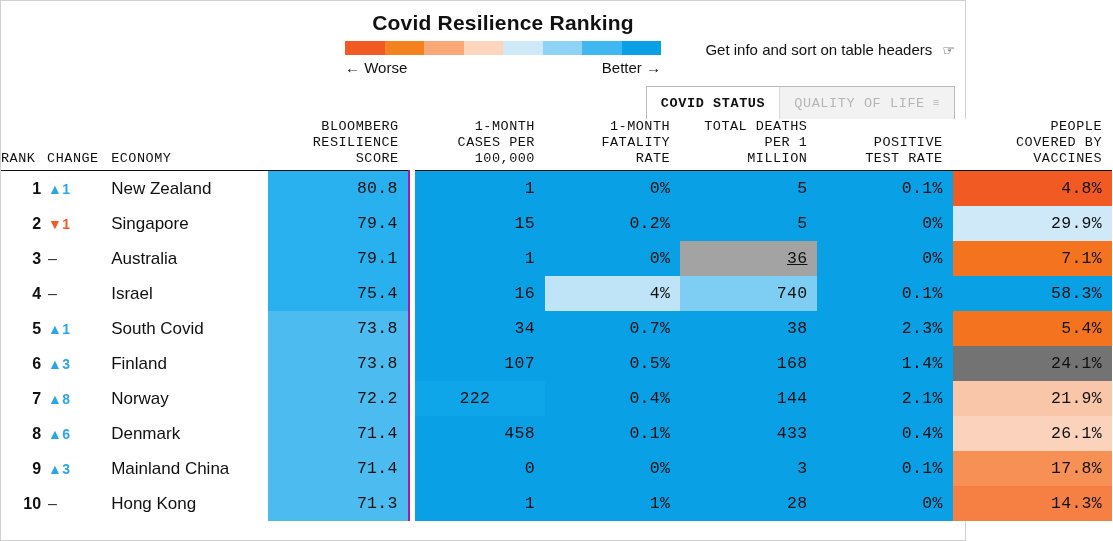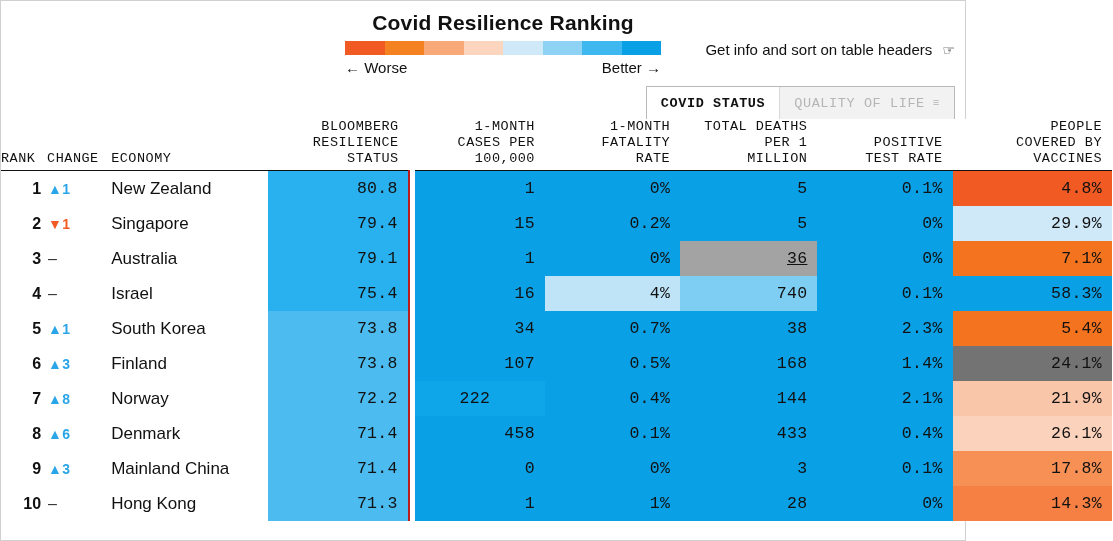--- a/index.html
+++ b/index.html
@@ -124,21 +124,21 @@
     font-size:17px;
   }
   td.num{
     font-family:"Liberation Mono", monospace;
     font-size:16.5px;
     letter-spacing:.3px;
   }
   td.score{
     font-family:"Liberation Mono", monospace;
     font-size:16.5px;
-    border-right:2px solid #b91c1c;
+    border-right:2px solid #a21caf;
   }
   .gap{width:6px;background:#fff;padding:0;}
 </style>
 </head>
 <body>
 
 <div class="page">
 
   <div class="title">Covid Resilience Ranking</div>
 
@@ -194,21 +194,21 @@
           </th>
         <th class="change">
             <div>CHANGE</div>
           </th>
         <th class="economy">
             <div>ECONOMY</div>
           </th>
         <th>
           <div>BLOOMBERG</div>
           <div>RESILIENCE</div>
-          <div>STATUS</div>
+          <div>SCORE</div>
         </th>
         <th class="spacer"></th>
         <th>
           <div>1-MONTH</div>
           <div>CASES PER</div>
           <div>100,000</div>
         </th>
         <th>
           <div>1-MONTH</div>
           <div>FATALITY</div>
@@ -275,21 +275,21 @@
           <td class="gap"></td>
           <td class="num" style="background: rgb(10, 160, 230);">16</td>
           <td class="num" style="background: rgb(191, 228, 248);">4%</td>
           <td class="num" style="background: rgb(126, 205, 243);">740</td>
           <td class="num" style="background: rgb(10, 160, 230);">0.1%</td>
           <td class="num" style="background: rgb(10, 160, 230);">58.3%</td>
         </tr>
         <tr>
           <td class="rank">5</td>
           <td class="change"><span class="up">▲1</span></td>
-          <td class="economy">South Korea</td>
+          <td class="economy">South Covid</td>
           <td class="num score" style="background: rgb(76, 188, 240);">73.8</td>
           <td class="gap"></td>
           <td class="num" style="background: rgb(10, 160, 230);">34</td>
           <td class="num" style="background: rgb(10, 160, 230);">0.7%</td>
           <td class="num" style="background: rgb(10, 160, 230);">38</td>
           <td class="num" style="background: rgb(10, 160, 230);">2.3%</td>
           <td class="num" style="background: rgb(244, 115, 31); padding-left: 36px;">5.4%</td>
         </tr>
         <tr>
           <td class="rank">6</td>

